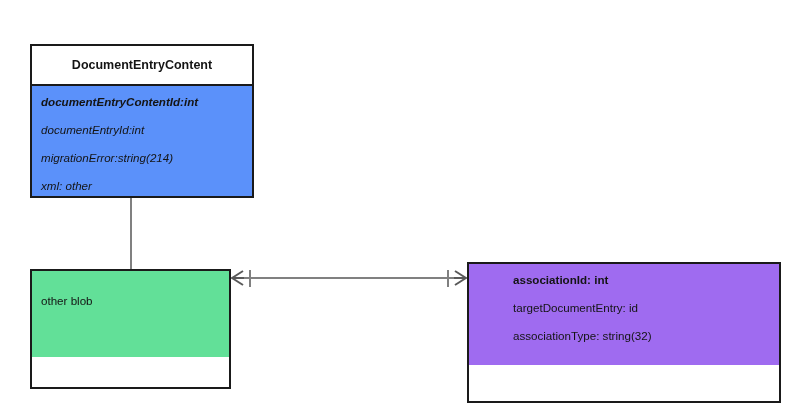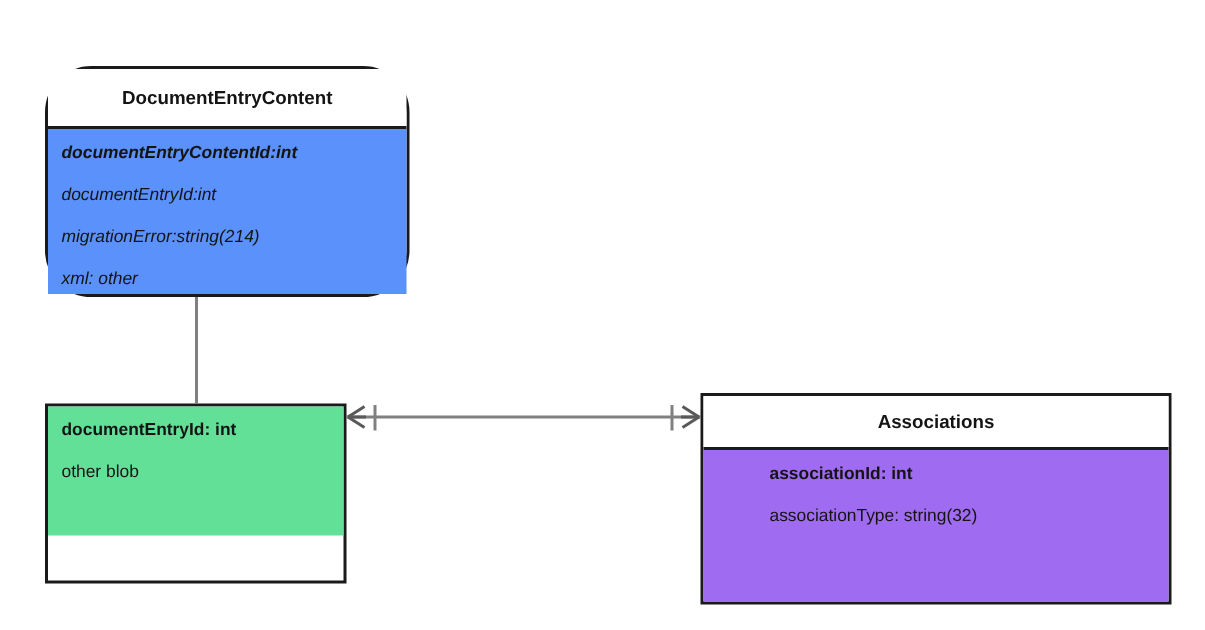--- a/index.html
+++ b/index.html
@@ -41,21 +41,21 @@
     color:#141414;
     line-height:14px;
     margin-bottom:14px;
     white-space:nowrap;
   }
   .attr:last-child{margin-bottom:0;}
   .attr.pk{font-weight:bold;}
   .attr.spacer{visibility:hidden;}
 
   
-  #ent-document-entry-content{left:30px;top:44px;width:243px;height:154px;border-radius:31px;}
+  #ent-document-entry-content{left:30px;top:44px;width:224px;height:154px;}
   #ent-document-entry-content .entity-title{height:40px;}
   #ent-document-entry-content .entity-body{background:#5b91fa;height:110px;font-style:italic;}
 
   #ent-document-entries{left:30px;top:269px;width:201px;height:120px;}
   #ent-document-entries .entity-title{height:30px;}
   #ent-document-entries .entity-body{background:#62e098;height:86px;}
 
   #ent-associations{left:467px;top:262px;width:314px;height:141px;}
   #ent-associations .entity-title{height:36px;}
   #ent-associations .entity-body{background:#9f6bf0;height:101px;padding-left:44px;}
@@ -97,27 +97,26 @@
     <div class="entity-body">
       <div class="attr pk">documentEntryContentId:int</div>
       <div class="attr">documentEntryId:int</div>
       <div class="attr">migrationError:string(214)</div>
       <div class="attr">xml: other</div>
     </div>
   </div>
 
   <div class="entity" id="ent-document-entries">
     <div class="entity-body">
-      <div class="attr pk">documentEntryId: int</div>
       <div class="attr spacer"></div>
       <div class="attr">other blob</div>
     </div>
   </div>
 
   <div class="entity" id="ent-associations">
-    <div class="entity-title">Associations</div>
     <div class="entity-body">
       <div class="attr pk">associationId: int</div>
+      <div class="attr">targetDocumentEntry: id</div>
       <div class="attr">associationType: string(32)</div>
     </div>
   </div>
 
 </div>
 
 </body></html>

